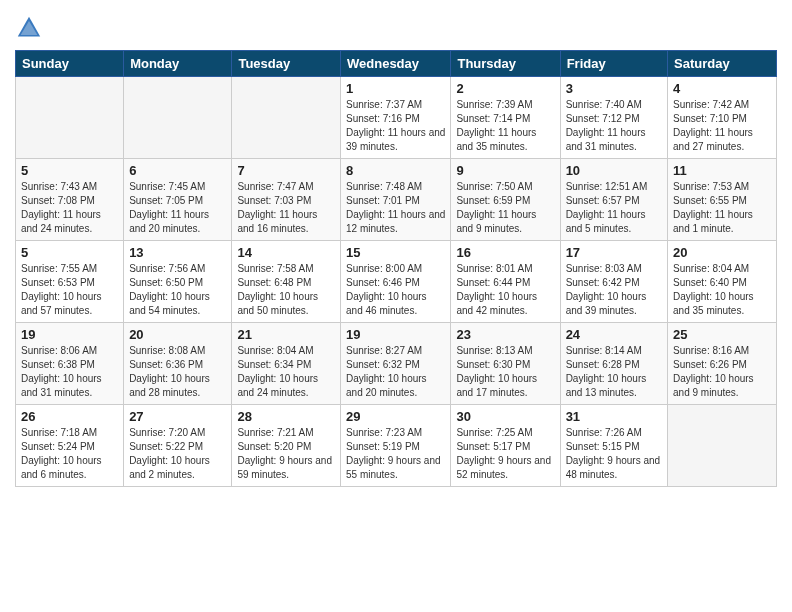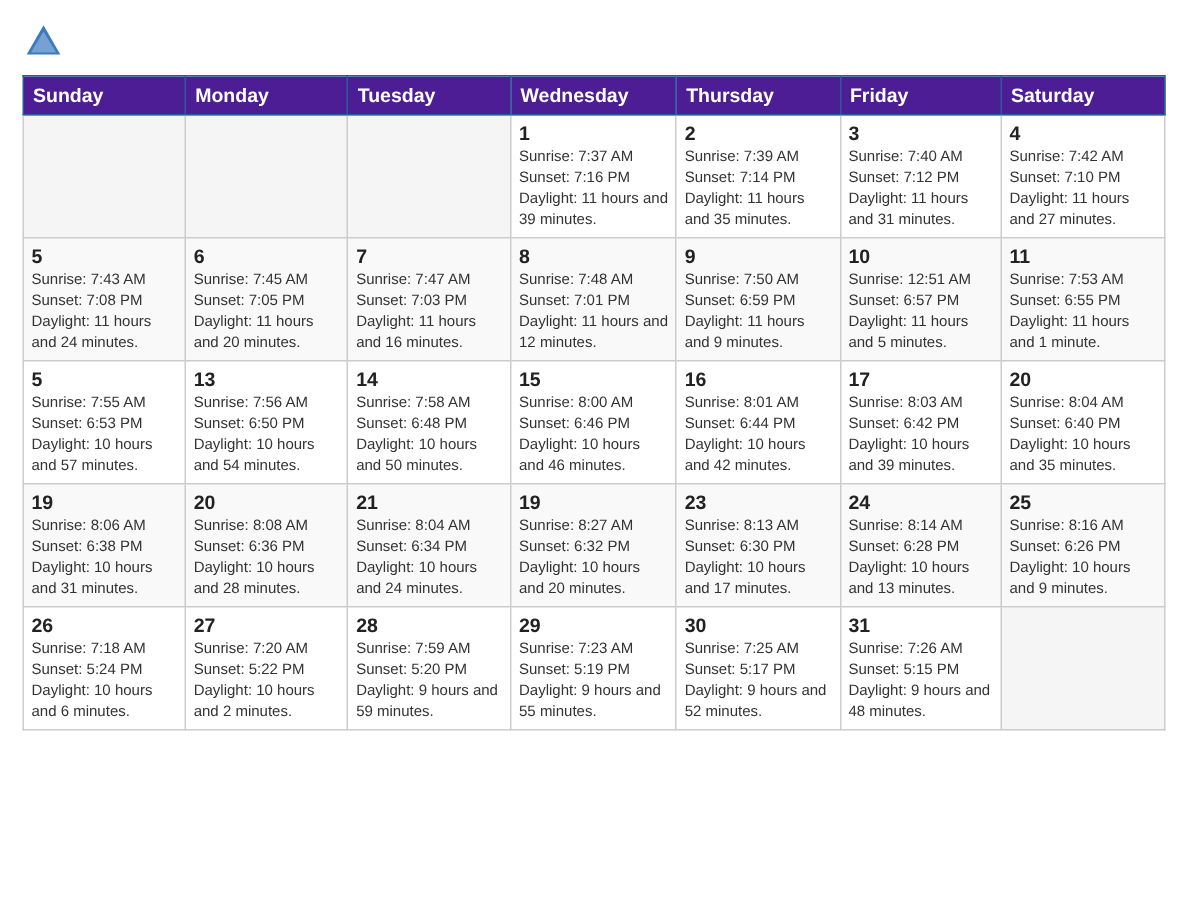--- a/index.html
+++ b/index.html
@@ -56,21 +56,21 @@
     }
     .subtitle {
       font-size: 16px;
       color: #444;
     }
     .calendar {
       width: 100%;
       border-collapse: collapse;
     }
     .calendar th {
-      background: #4c1d95;
+      background: #0c4a6e;
       color: #fff;
       text-align: left;
       padding: 5px 6px;
       font-size: 13px;
       font-weight: bold;
       border: 1px solid #2a5a9f;
     }
     .calendar td {
       border: 1px solid #ccc;
       vertical-align: top;
@@ -329,21 +329,21 @@
           </td>
           <td>
             <span class="day-num">27</span>
             <div class="day-info">Sunrise: 7:20 AM
 Sunset: 5:22 PM
 Daylight: 10 hours
 and 2 minutes.</div>
           </td>
           <td>
             <span class="day-num">28</span>
-            <div class="day-info">Sunrise: 7:59 AM
+            <div class="day-info">Sunrise: 7:21 AM
 Sunset: 5:20 PM
 Daylight: 9 hours
 and 59 minutes.</div>
           </td>
           <td>
             <span class="day-num">29</span>
             <div class="day-info">Sunrise: 7:23 AM
 Sunset: 5:19 PM
 Daylight: 9 hours
 and 55 minutes.</div>

